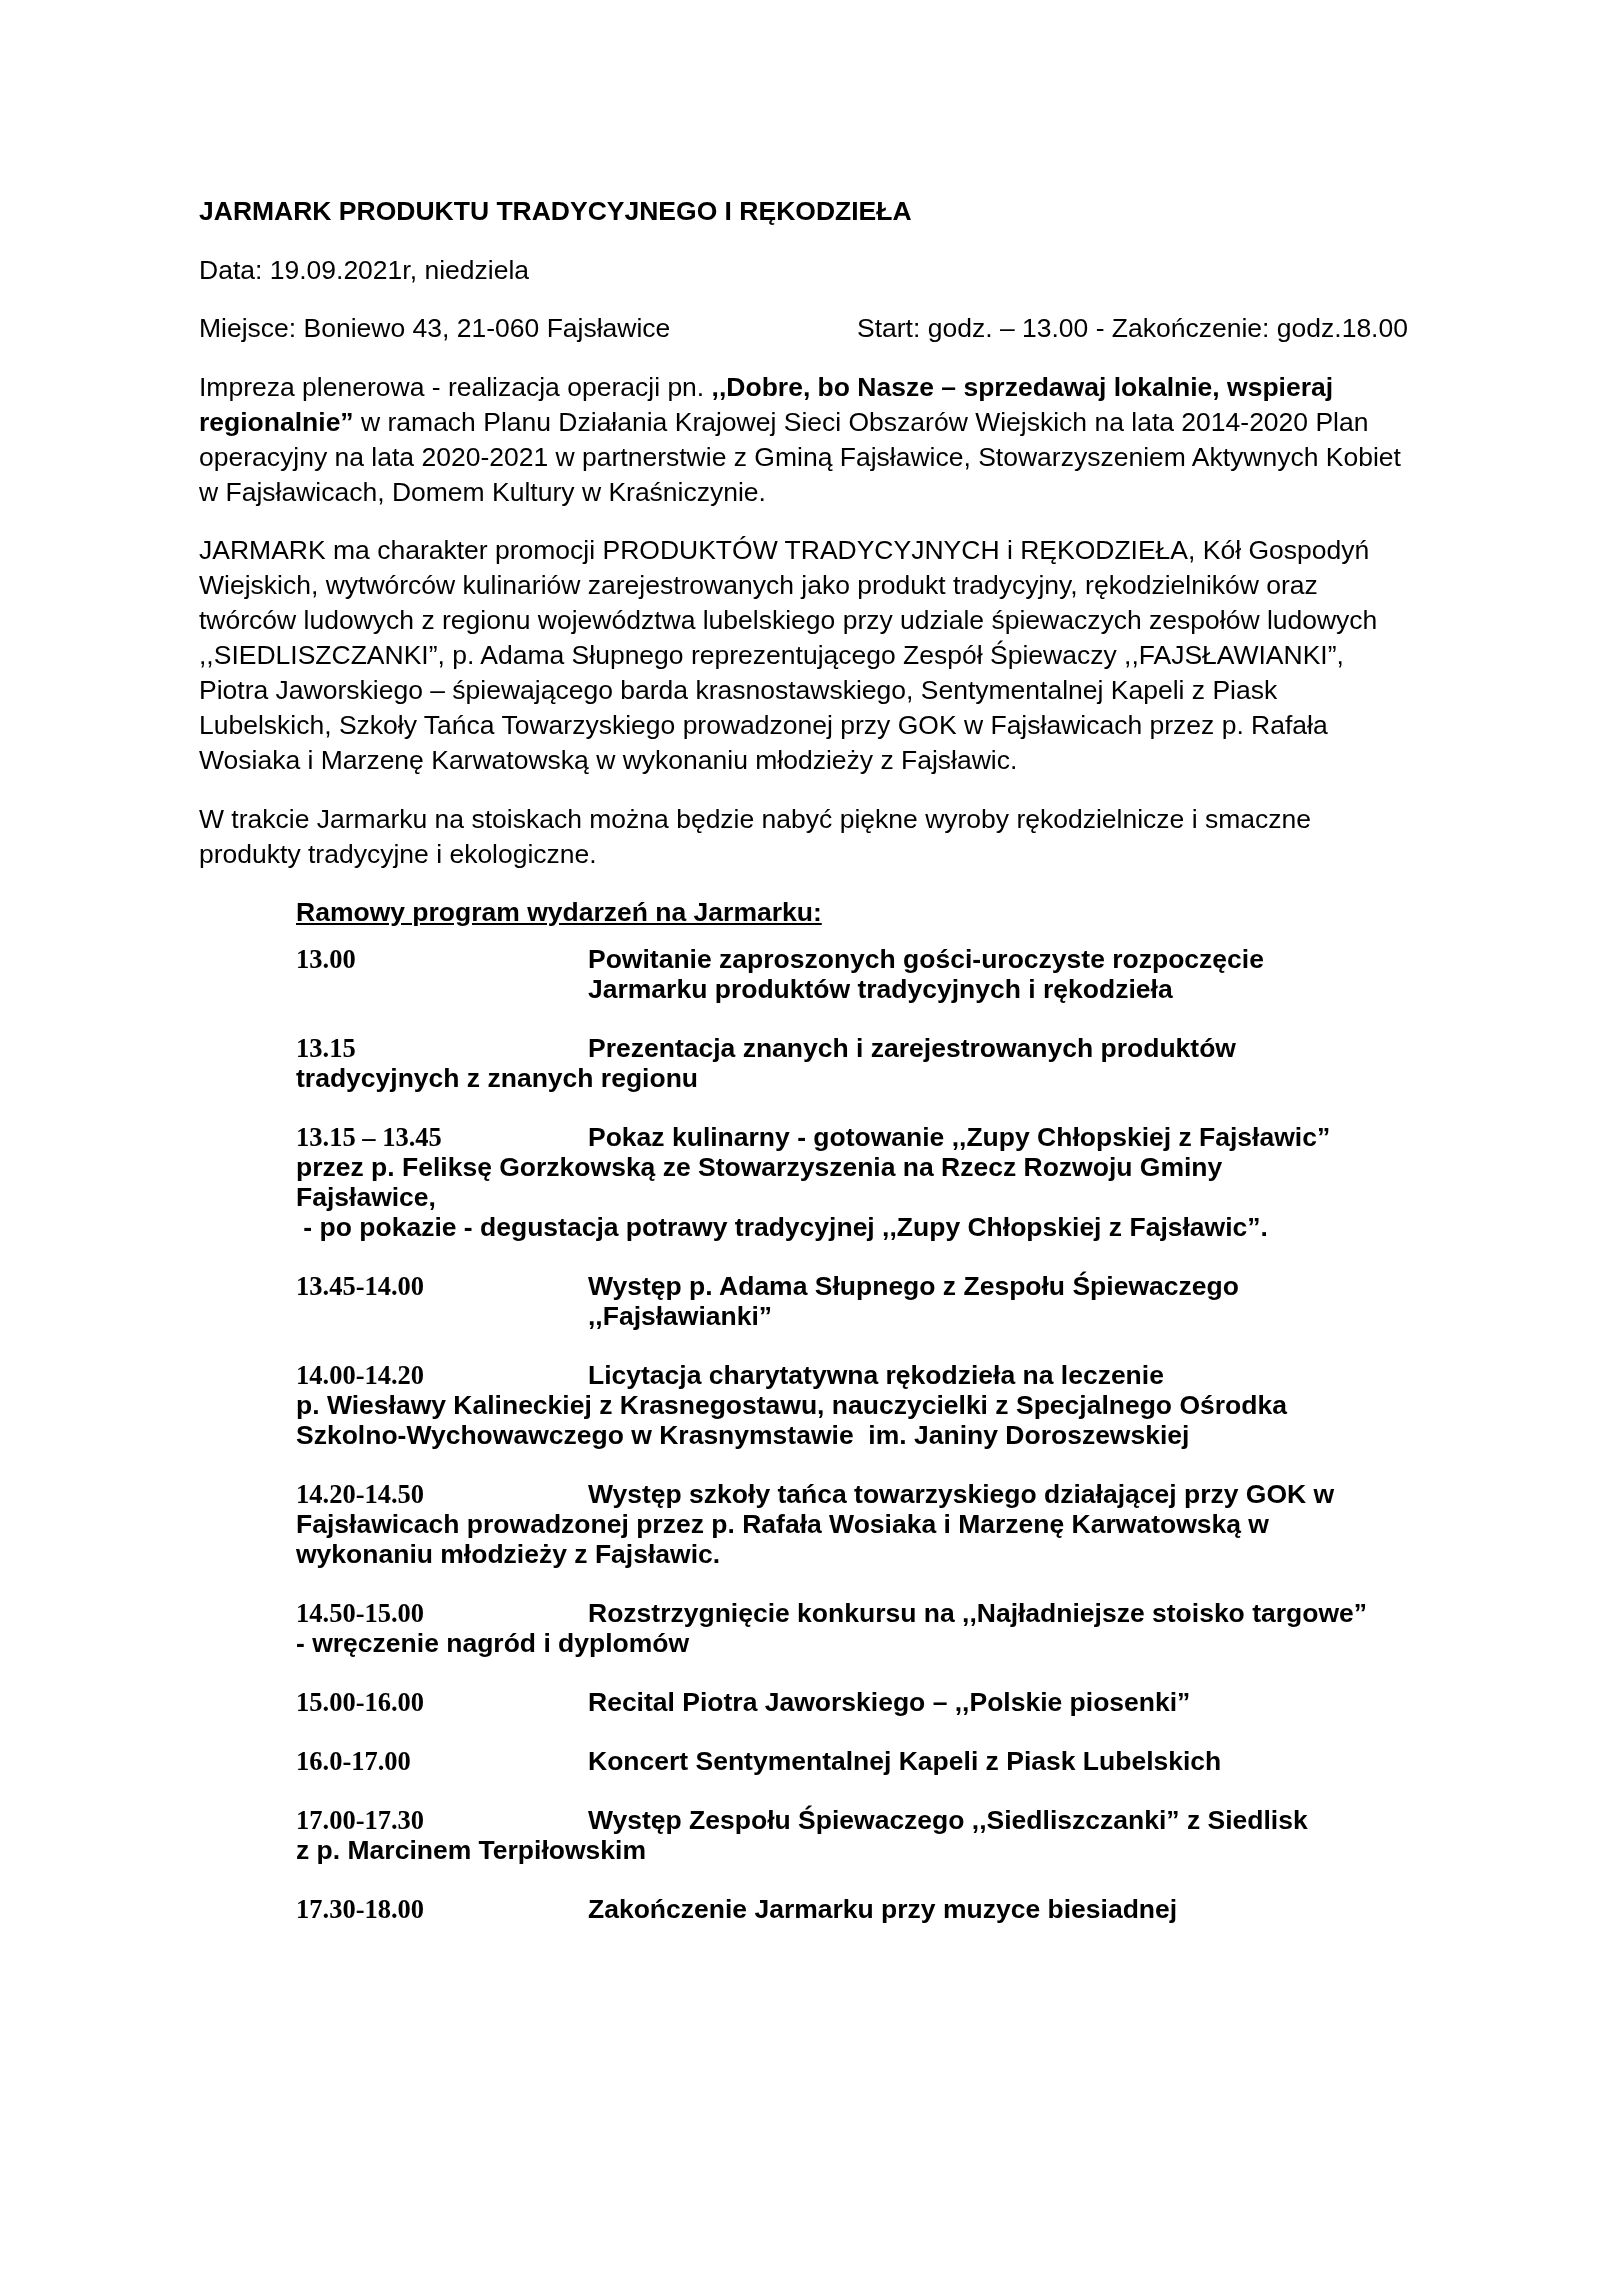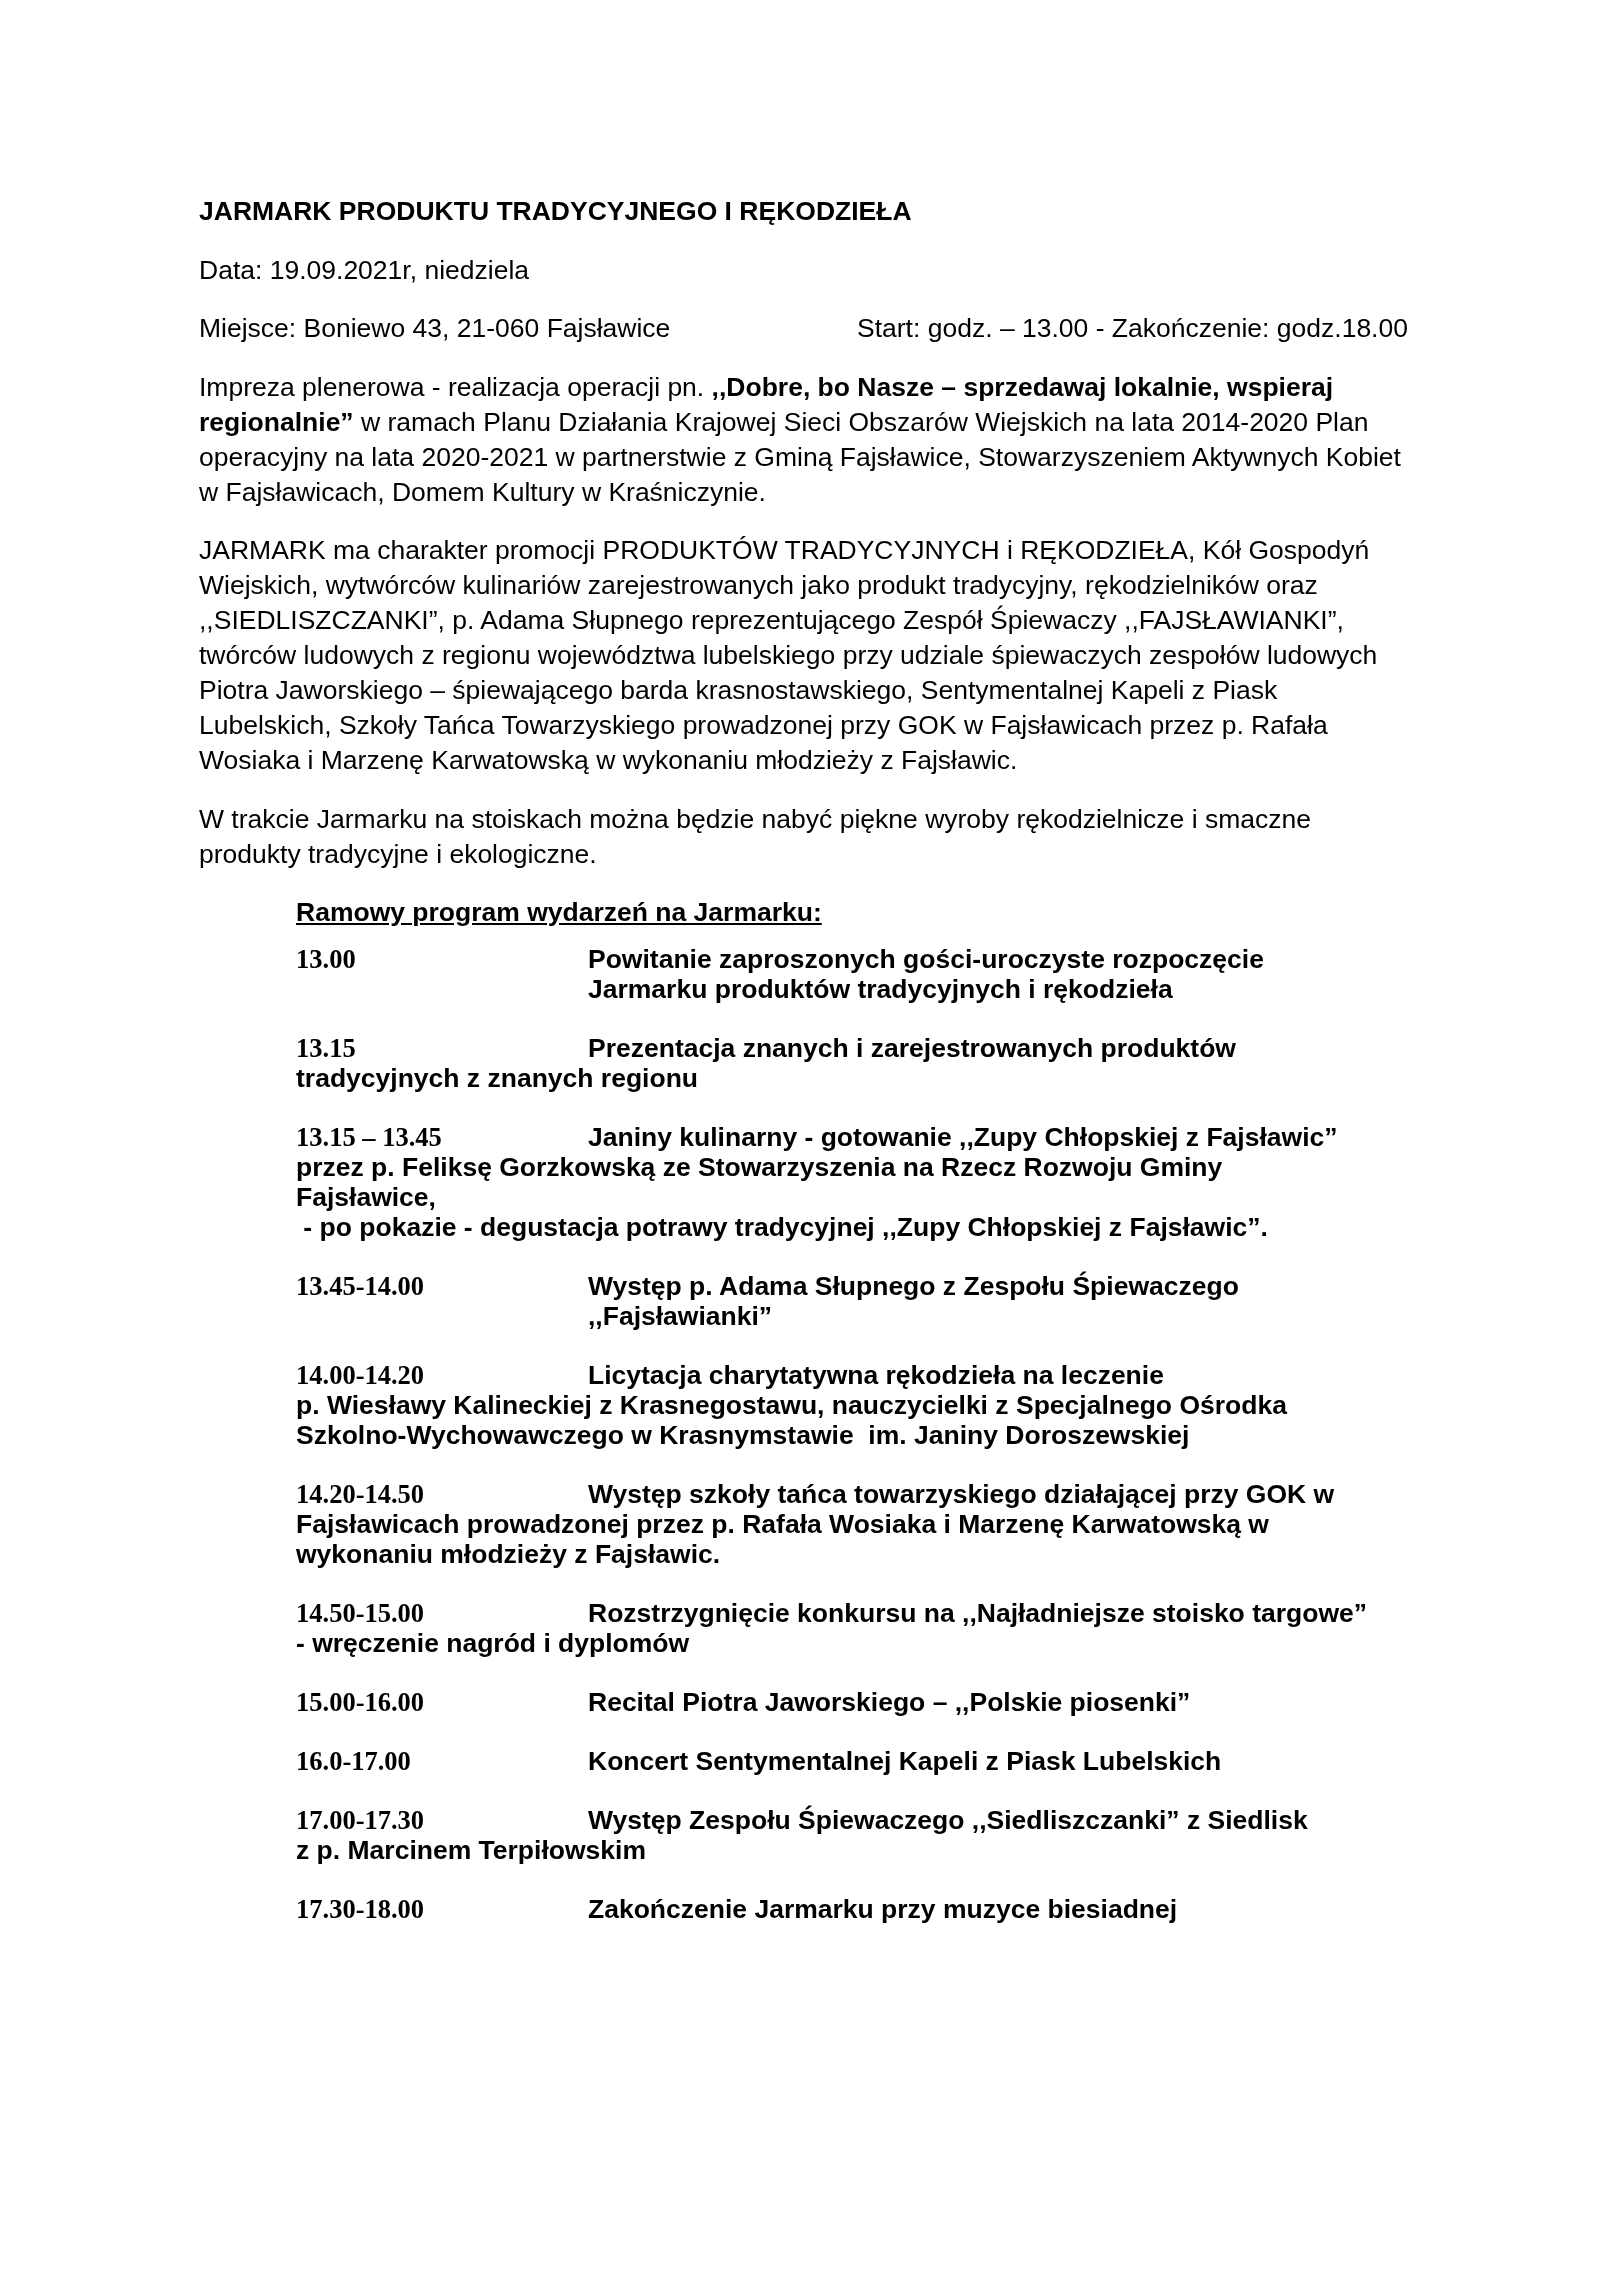--- a/index.html
+++ b/index.html
@@ -51,22 +51,22 @@
   <div id="paragraphs">
       <div class="block">
         <div class="line"><span>Impreza plenerowa - realizacja operacji pn. </span><span class="bold">,,Dobre, bo Nasze – sprzedawaj lokalnie, wspieraj</span></div>
         <div class="line"><span class="bold">regionalnie”</span><span> w ramach Planu Działania Krajowej Sieci Obszarów Wiejskich na lata 2014-2020 Plan</span></div>
         <div class="line"><span>operacyjny na lata 2020-2021 w partnerstwie z Gminą Fajsławice, Stowarzyszeniem Aktywnych Kobiet</span></div>
         <div class="line"><span>w Fajsławicach, Domem Kultury w Kraśniczynie.</span></div>
       </div>
       <div class="block">
         <div class="line"><span>JARMARK ma charakter promocji PRODUKTÓW TRADYCYJNYCH i RĘKODZIEŁA, Kół Gospodyń</span></div>
         <div class="line"><span>Wiejskich, wytwórców kulinariów zarejestrowanych jako produkt tradycyjny, rękodzielników oraz</span></div>
+        <div class="line"><span>twórców ludowych z regionu województwa lubelskiego przy udziale śpiewaczych zespołów ludowych</span></div>
         <div class="line"><span>,,SIEDLISZCZANKI”, p. Adama Słupnego reprezentującego Zespół Śpiewaczy ,,FAJSŁAWIANKI”,</span></div>
-        <div class="line"><span>twórców ludowych z regionu województwa lubelskiego przy udziale śpiewaczych zespołów ludowych</span></div>
         <div class="line"><span>Piotra Jaworskiego – śpiewającego barda krasnostawskiego, Sentymentalnej Kapeli z Piask</span></div>
         <div class="line"><span>Lubelskich, Szkoły Tańca Towarzyskiego prowadzonej przy GOK w Fajsławicach przez p. Rafała</span></div>
         <div class="line"><span>Wosiaka i Marzenę Karwatowską w wykonaniu młodzieży z Fajsławic.</span></div>
       </div>
       <div class="block">
         <div class="line"><span>W trakcie Jarmarku na stoiskach można będzie nabyć piękne wyroby rękodzielnicze i smaczne</span></div>
         <div class="line"><span>produkty tradycyjne i ekologiczne.</span></div>
       </div>
     </div>
 
@@ -75,21 +75,21 @@
     <div id="program-items">
         <div class="program-item">
           <div class="line"><span class="time-col">13.00</span><span>Powitanie zaproszonych gości-uroczyste rozpoczęcie</span></div>
           <div class="line cont-desc">Jarmarku produktów tradycyjnych i rękodzieła</div>
         </div>
         <div class="program-item">
           <div class="line"><span class="time-col">13.15</span><span>Prezentacja znanych i zarejestrowanych produktów</span></div>
           <div class="line cont-left">tradycyjnych z znanych regionu</div>
         </div>
         <div class="program-item">
-          <div class="line"><span class="time-col">13.15 – 13.45</span><span>Janiny kulinarny - gotowanie ,,Zupy Chłopskiej z Fajsławic”</span></div>
+          <div class="line"><span class="time-col">13.15 – 13.45</span><span>Pokaz kulinarny - gotowanie ,,Zupy Chłopskiej z Fajsławic”</span></div>
           <div class="line cont-left">przez p. Feliksę Gorzkowską ze Stowarzyszenia na Rzecz Rozwoju Gminy</div>
           <div class="line cont-left">Fajsławice,</div>
           <div class="line cont-left"> - po pokazie - degustacja potrawy tradycyjnej ,,Zupy Chłopskiej z Fajsławic”.</div>
         </div>
         <div class="program-item">
           <div class="line"><span class="time-col">13.45-14.00</span><span>Występ p. Adama Słupnego z Zespołu Śpiewaczego</span></div>
           <div class="line cont-desc">,,Fajsławianki”</div>
         </div>
         <div class="program-item">
           <div class="line"><span class="time-col">14.00-14.20</span><span>Licytacja charytatywna rękodzieła na leczenie</span></div>

